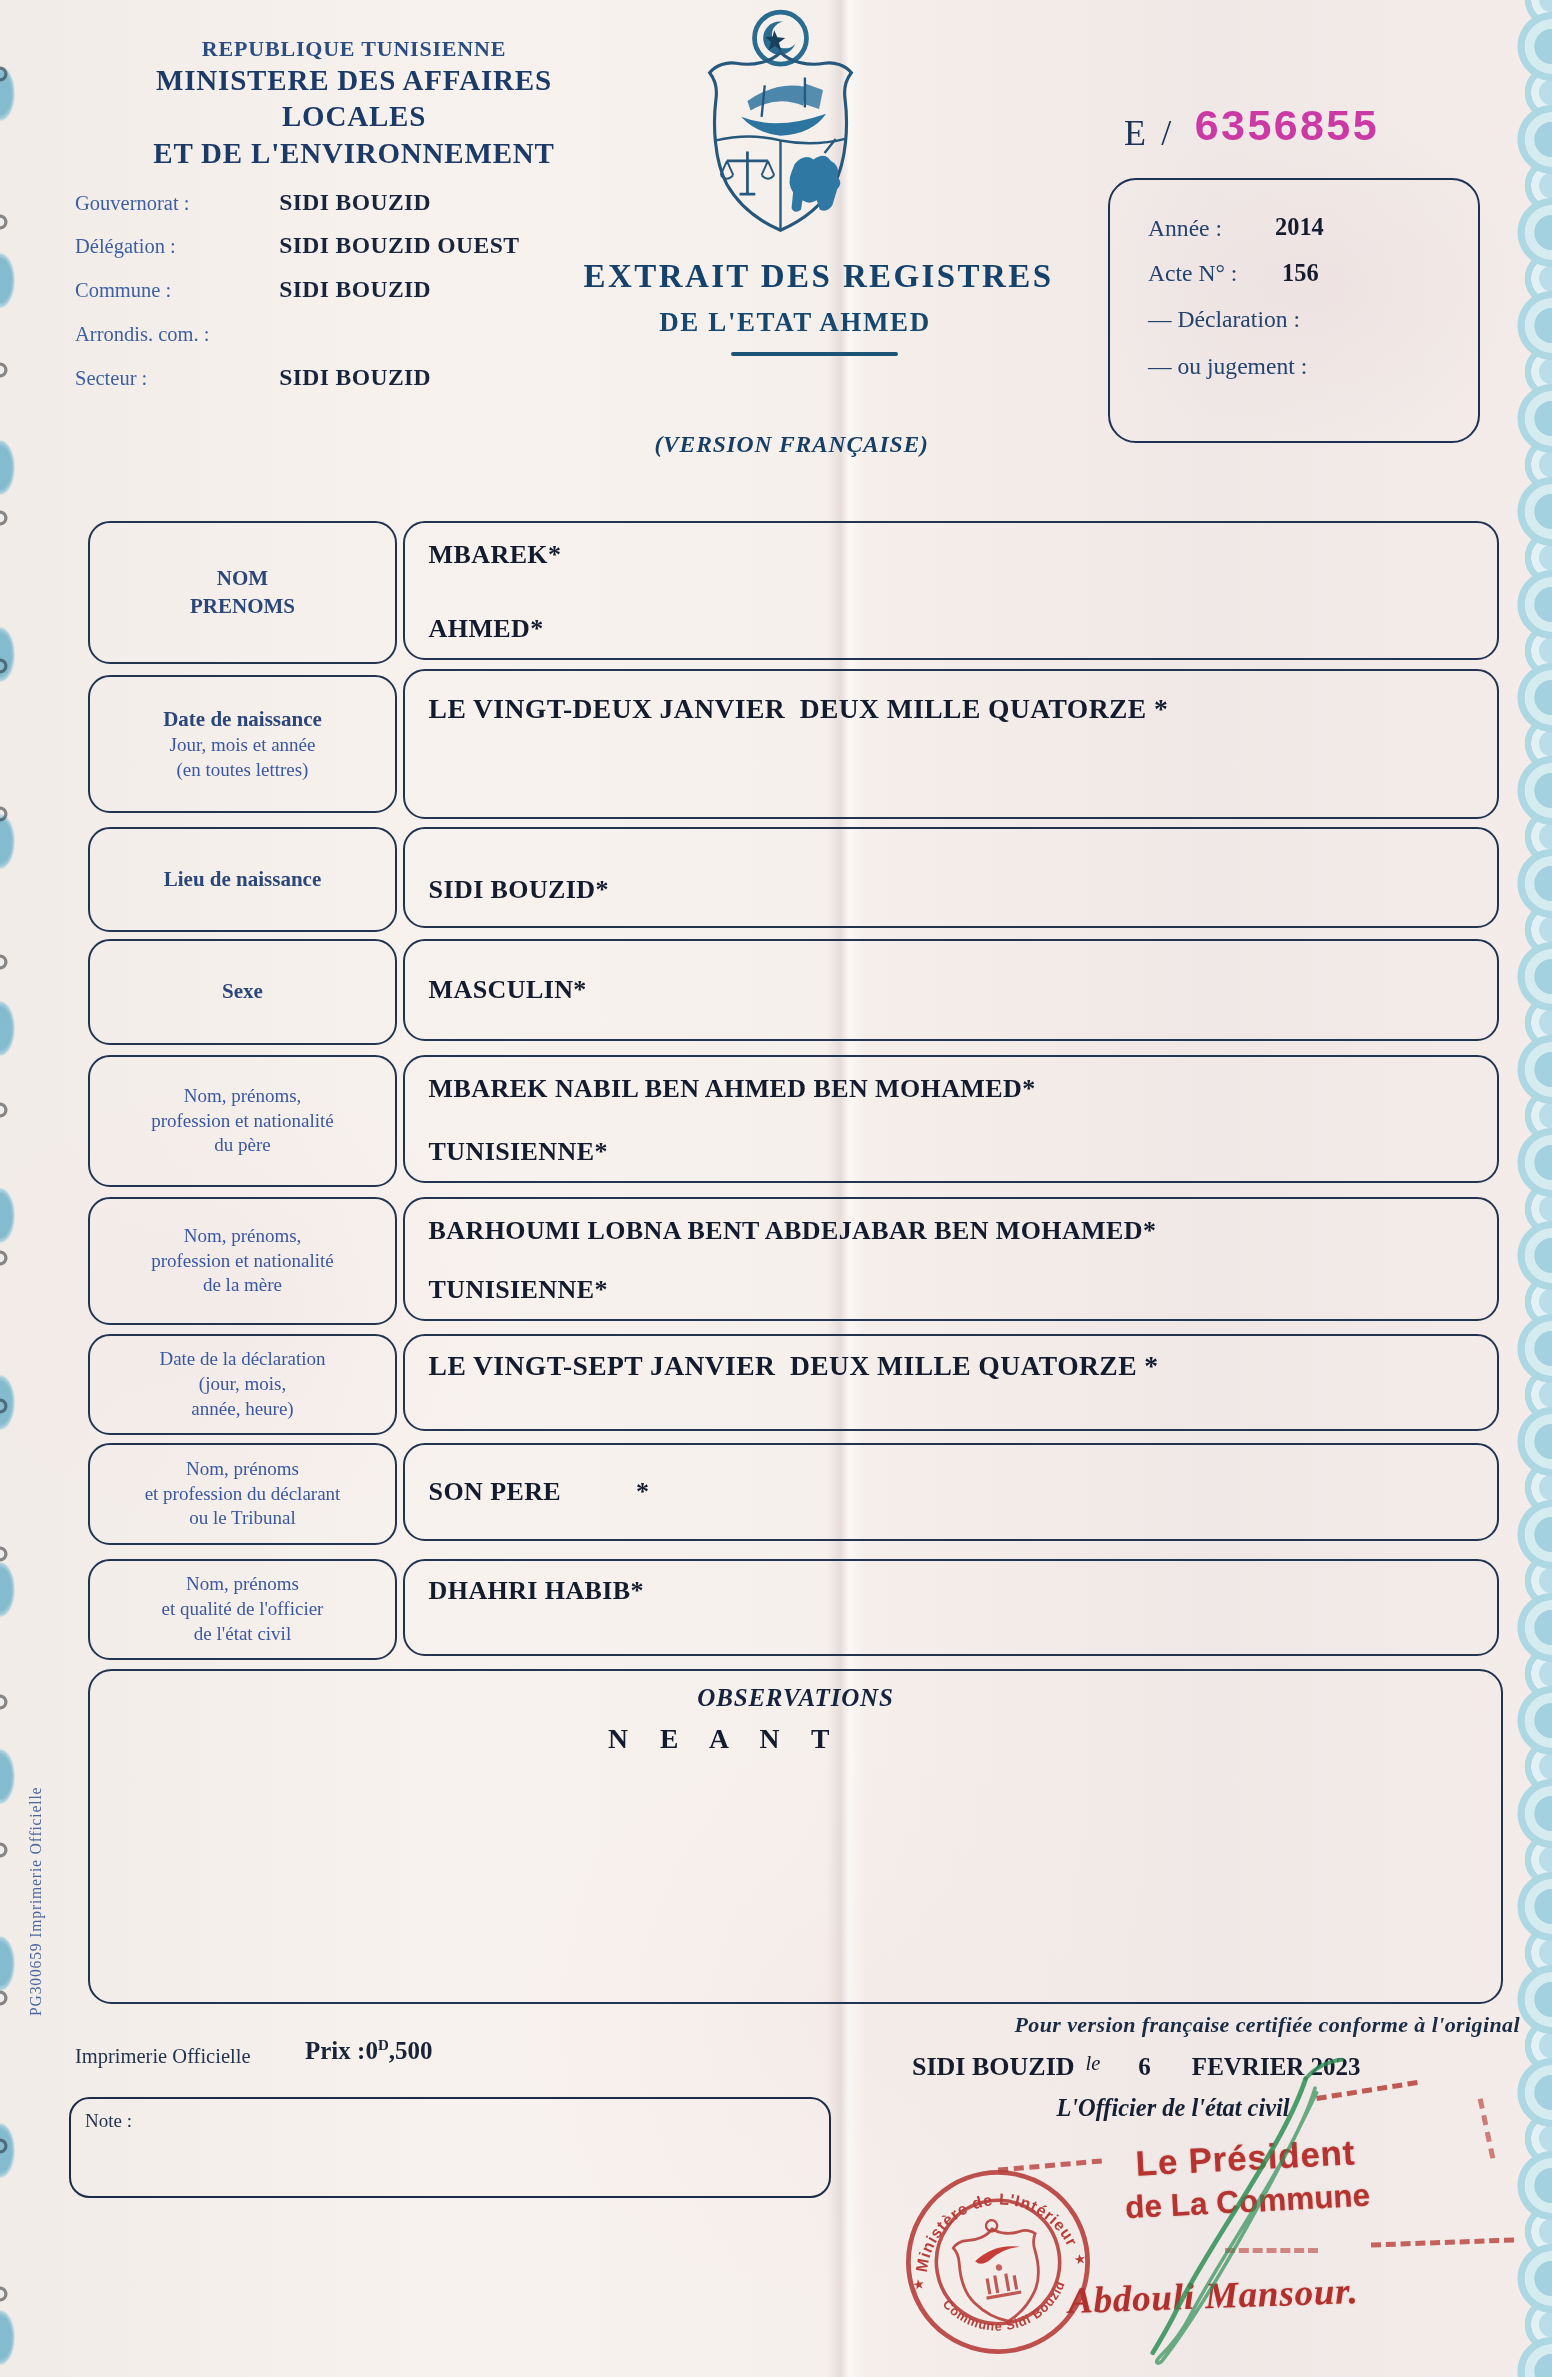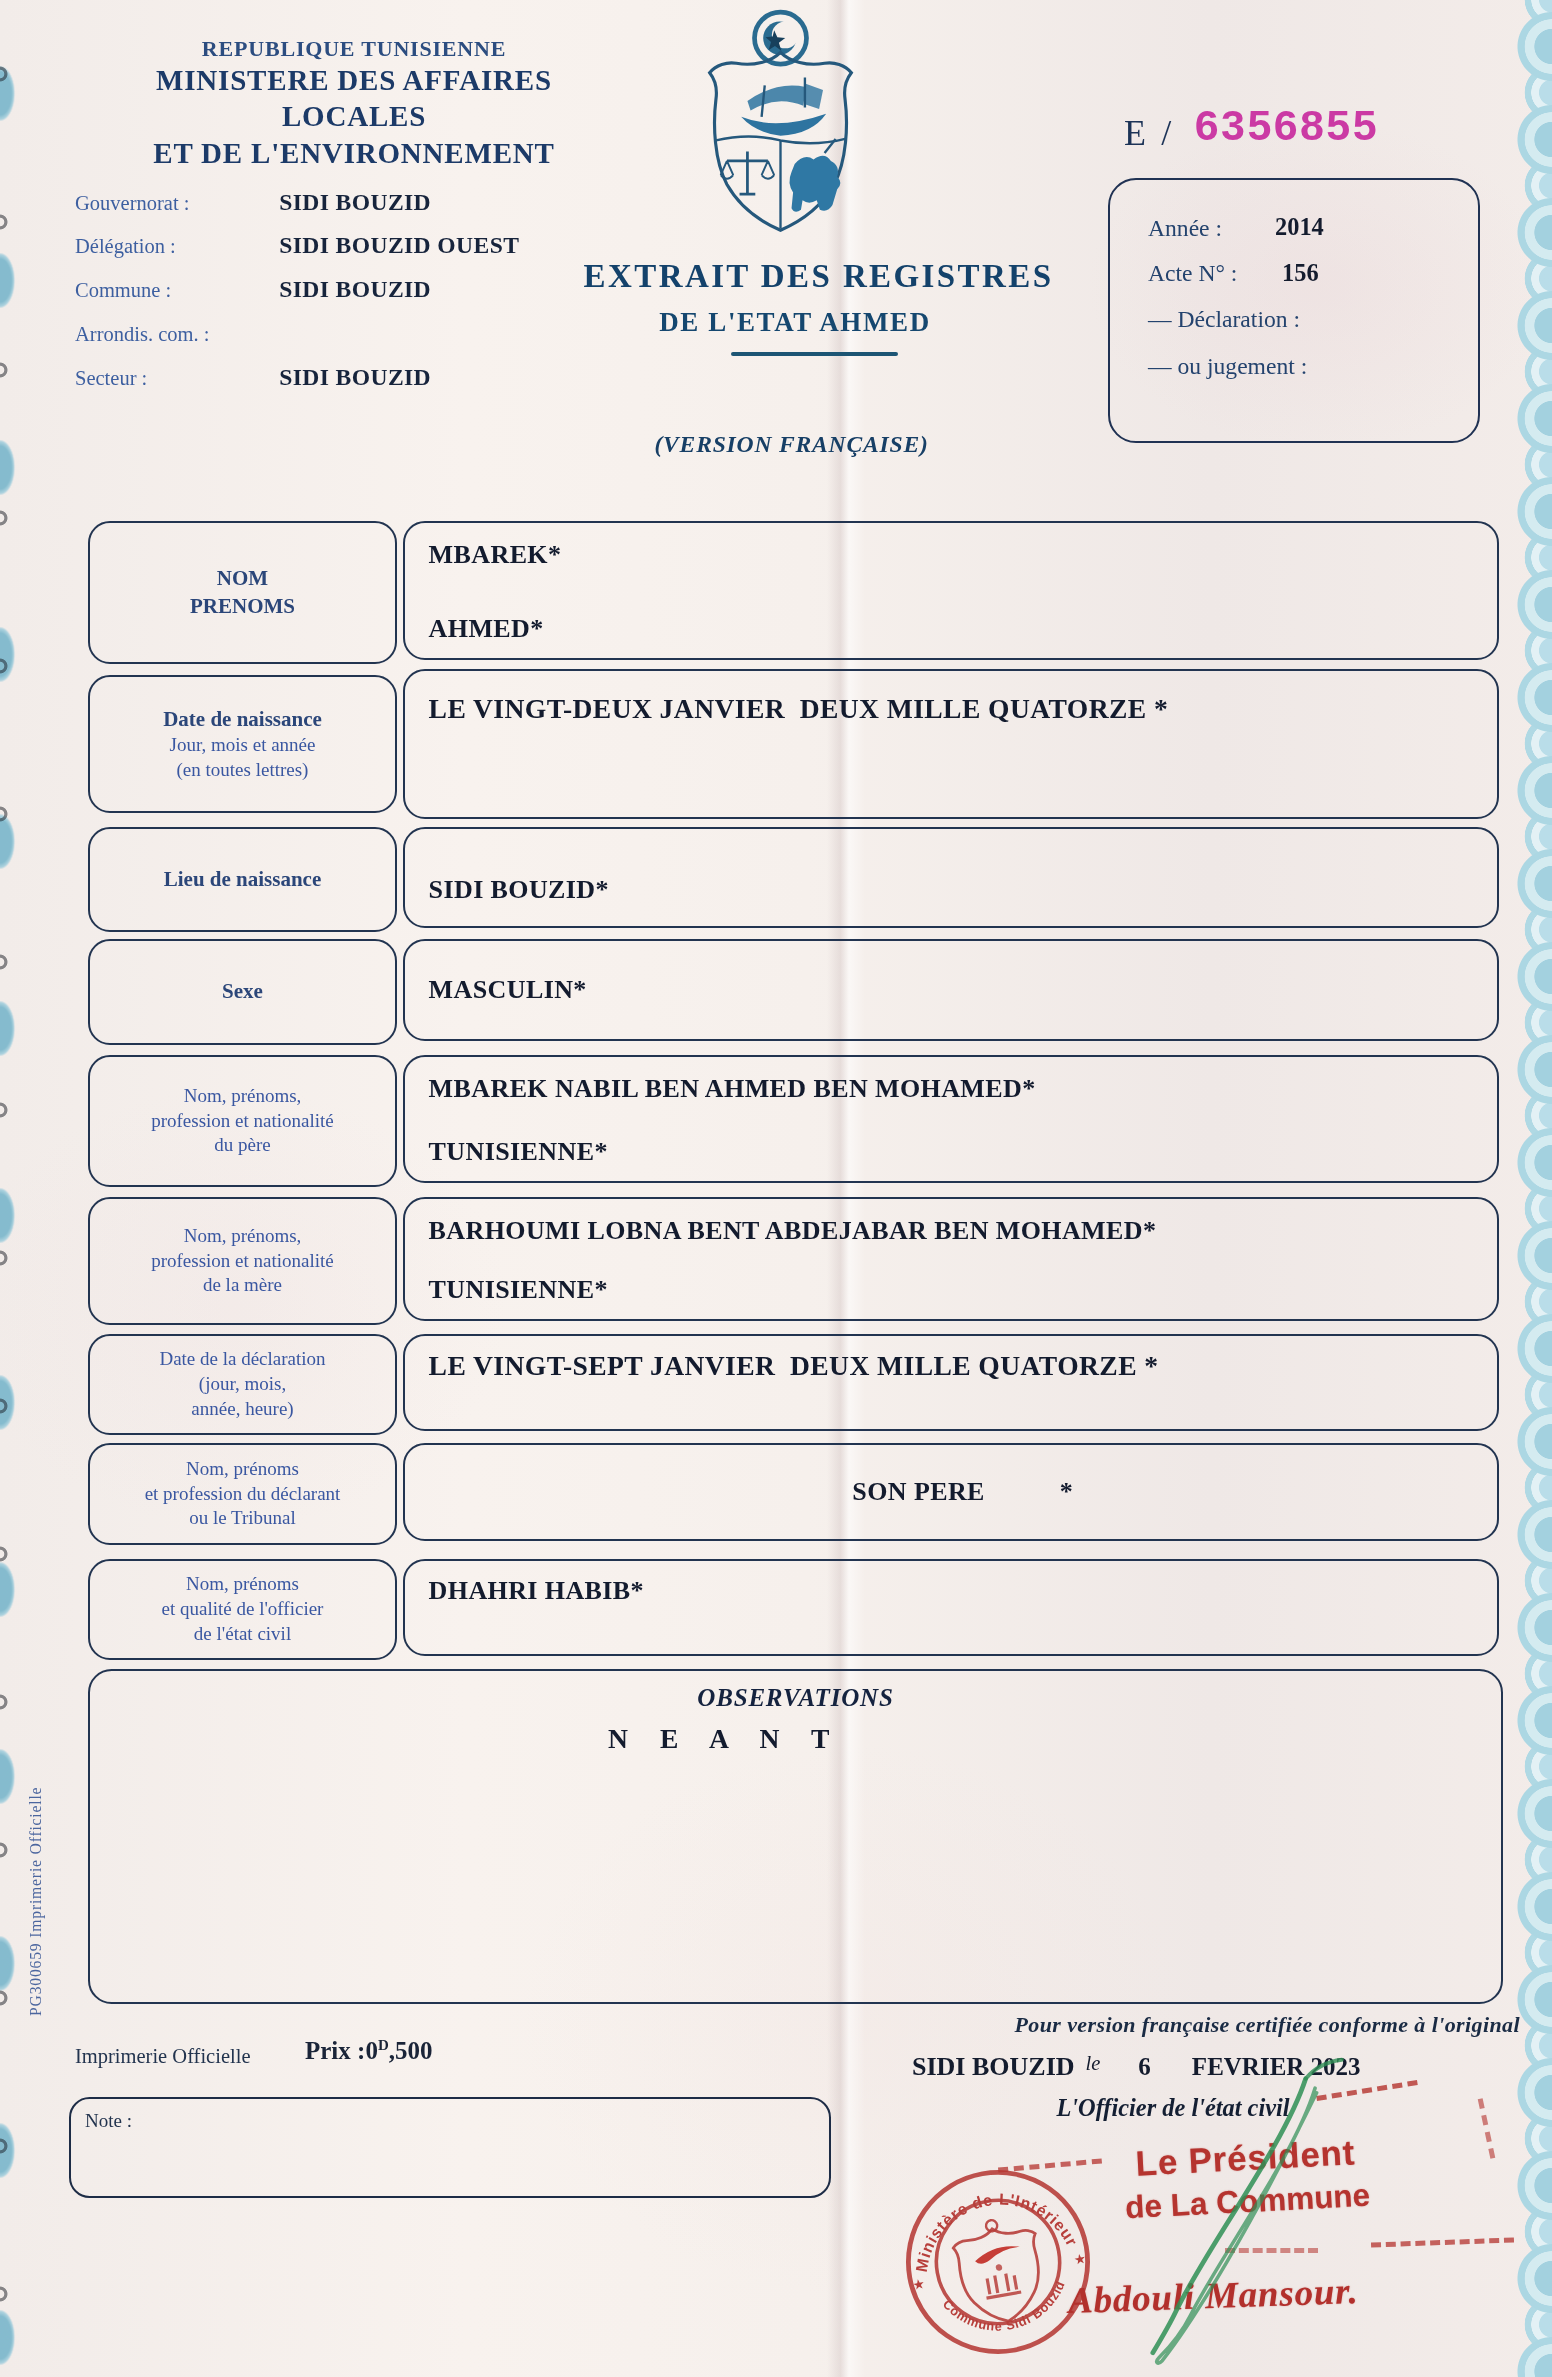--- a/index.html
+++ b/index.html
@@ -225,21 +225,21 @@
   </div>
   <div class="cell value-cell vtop" style="top:1334px;height:97px;padding-top:12.6px;">
     <div class="val val-big">LE VINGT-SEPT JANVIER  DEUX MILLE QUATORZE *</div>
   </div>
 
   <div class="cell label-cell" style="top:1443px;height:98px;">
     <div class="lbl-line">Nom, prénoms</div>
     <div class="lbl-line">et profession du déclarant</div>
     <div class="lbl-line">ou le Tribunal</div>
   </div>
-  <div class="cell value-cell" style="top:1443px;height:98px;text-align:center;">
+  <div class="cell value-cell" style="top:1443px;height:98px;">
     <div class="val"><span>SON PERE</span><span class="star-gap">*</span></div>
   </div>
 
   <div class="cell label-cell" style="top:1559px;height:97px;">
     <div class="lbl-line">Nom, prénoms</div>
     <div class="lbl-line">et qualité de l'officier</div>
     <div class="lbl-line">de l'état civil</div>
   </div>
   <div class="cell value-cell vtop" style="top:1559px;height:97px;padding-top:14px;">
     <div class="val">DHAHRI HABIB*</div>

